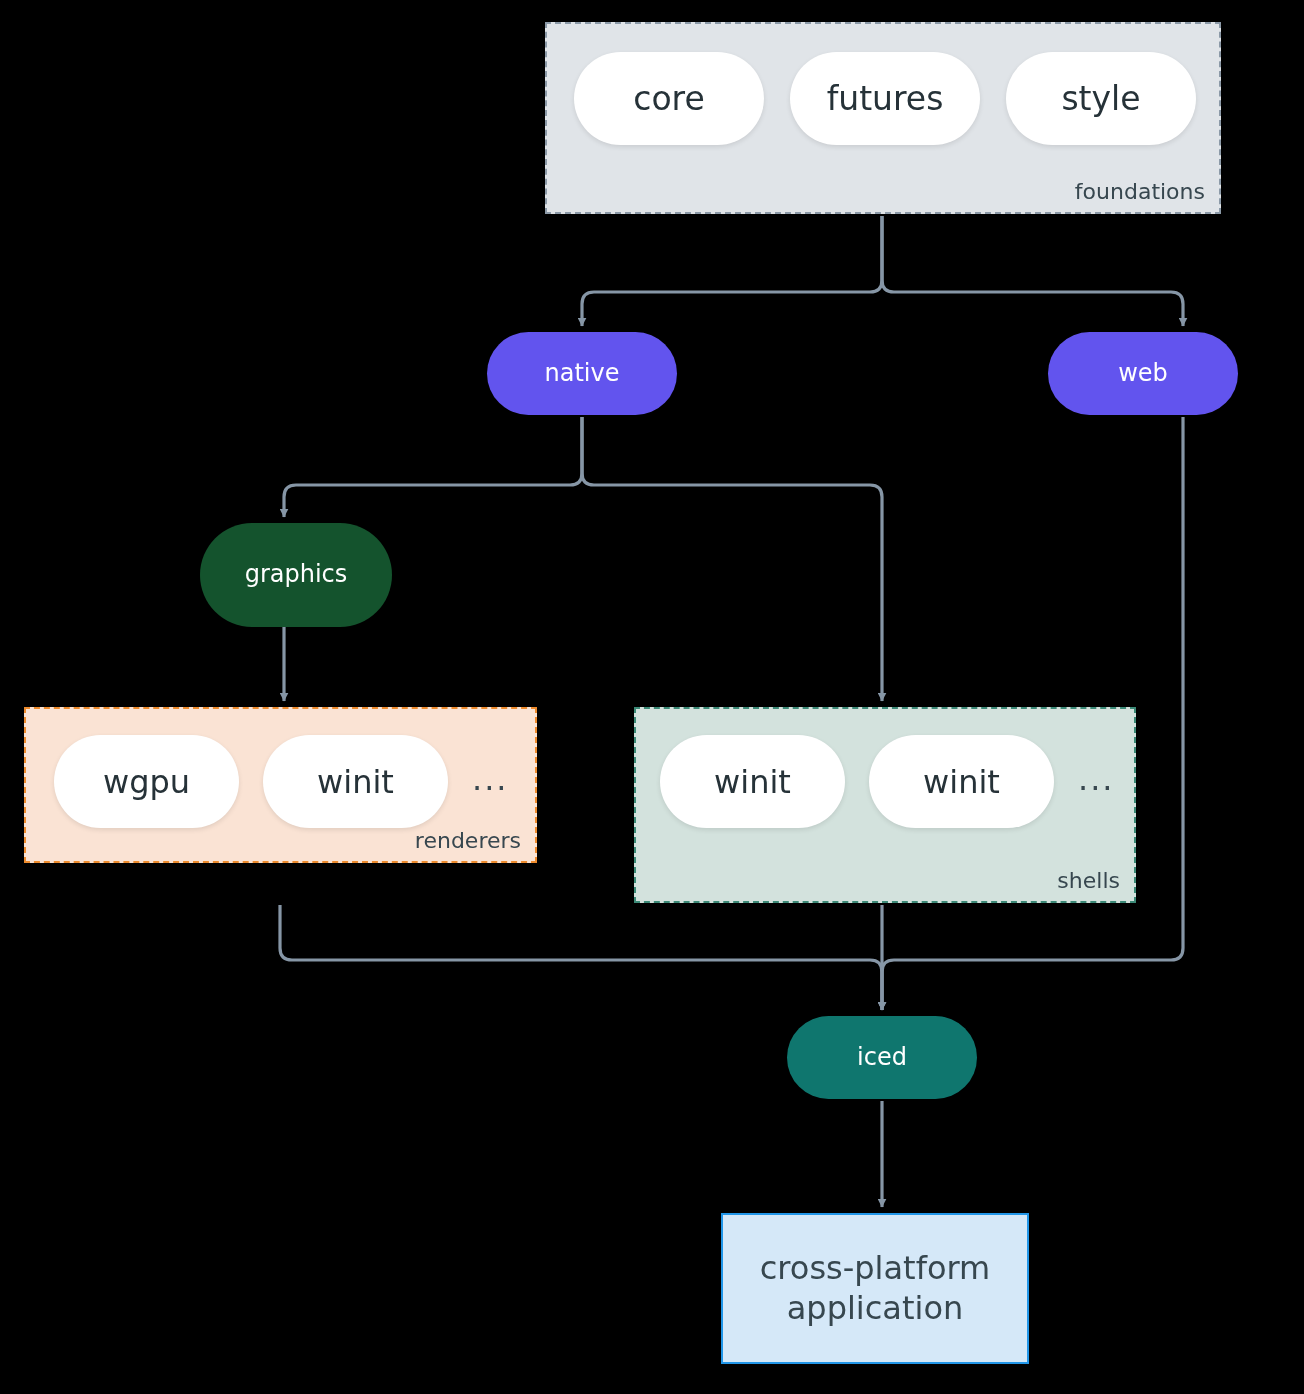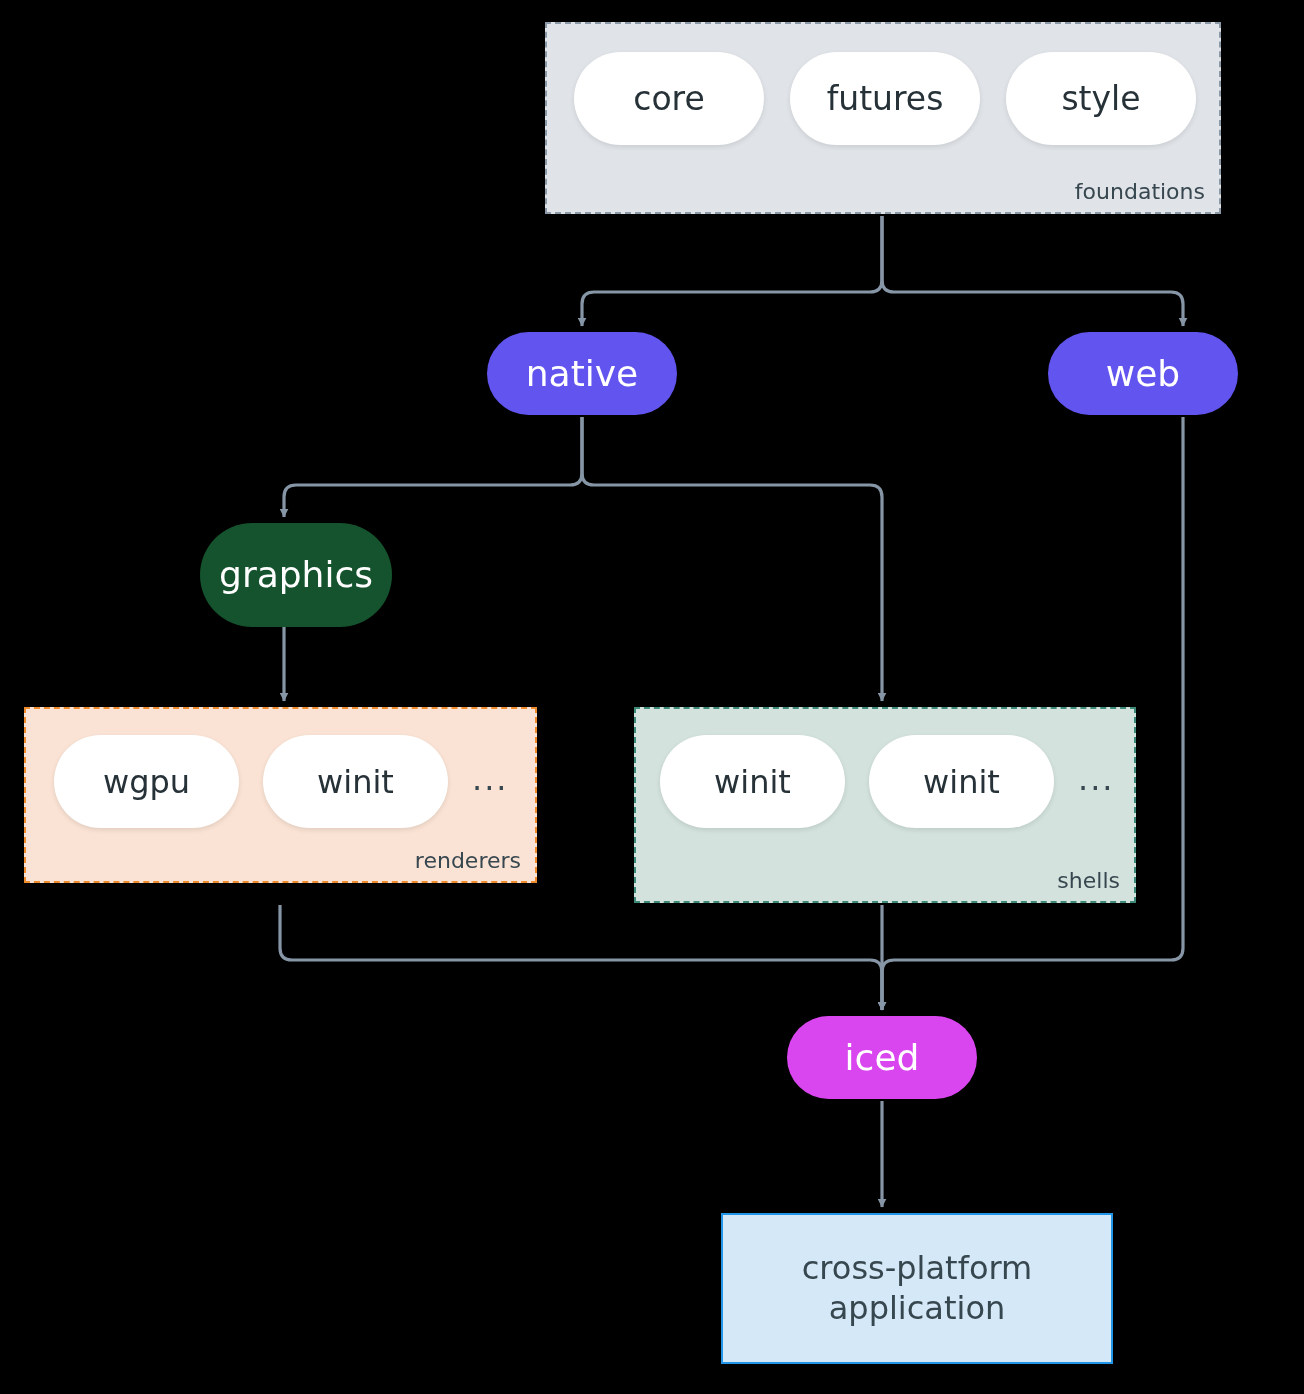--- a/index.html
+++ b/index.html
@@ -68,21 +68,21 @@
   #cluster-foundations .cluster-items {
     left: 27px;
     top: 28px;
   }
 
   
   #cluster-renderers {
     left: 24px;
     top: 707px;
     width: 513px;
-    height: 176px;
+    height: 156px;
     background: #fae3d4;
     border: 2px dashed #ee8b2d;
   }
   #cluster-renderers .cluster-items {
     left: 28px;
     top: 26px;
   }
 
   
   #cluster-shells {
@@ -129,21 +129,21 @@
     font-size: 32px;
     letter-spacing: 2px;
     line-height: 1;
     margin-top: -6px;
   }
 
   
   .node-pill {
     border-radius: 999px;
     color: #ffffff;
-    font-size: 36px;
+    font-size: 24px;
   }
   #node-native {
     left: 487px;
     top: 332px;
     width: 190px;
     height: 83px;
     background: #6254ee;
   }
   #node-web {
     left: 1048px;
@@ -157,26 +157,26 @@
     top: 523px;
     width: 192px;
     height: 104px;
     background: #14532d;
   }
   #node-iced {
     left: 787px;
     top: 1016px;
     width: 190px;
     height: 83px;
-    background: #d946ef;
+    background: #0f766e;
   }
   #node-app {
     left: 721px;
     top: 1213px;
-    width: 392px;
+    width: 308px;
     height: 151px;
     background: #d5e8f8;
     border: 2px solid #2196e8;
     color: #37474f;
     font-size: 32px;
     flex-direction: column;
   }
   #node-app .app-line { display: block; }
 </style>
 </head>

